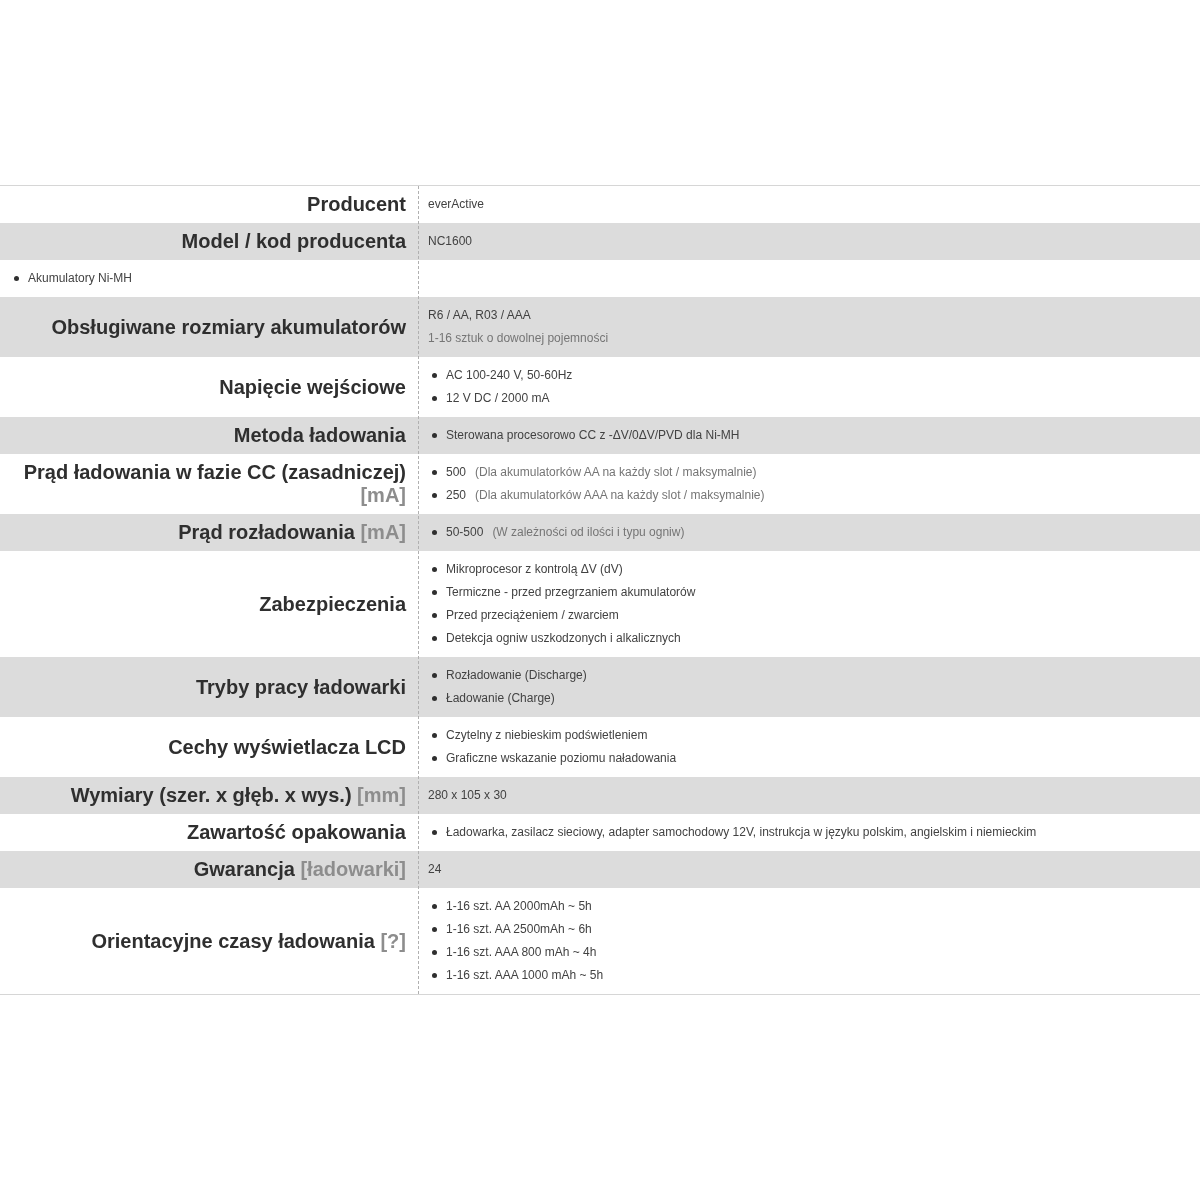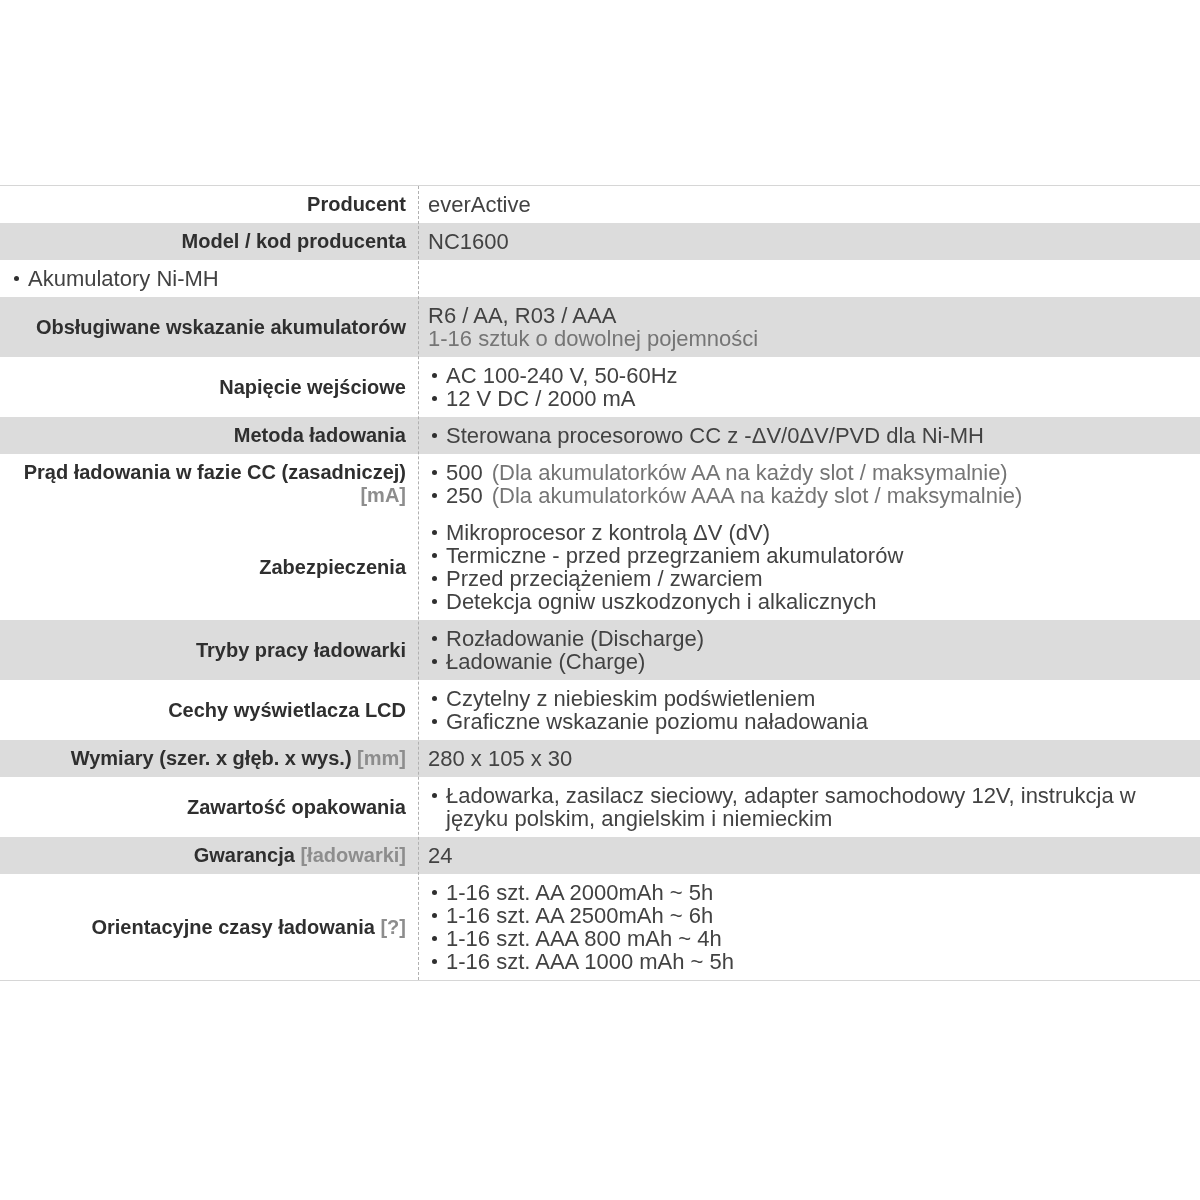--- a/index.html
+++ b/index.html
@@ -46,21 +46,21 @@
     line-height: 23px;
     color: #2f2f2f;
   }
   .cell-label .unit {
     color: #8d8d8d;
   }
   .cell-values {
     flex: 1 1 auto;
     min-width: 0;
     padding: 7px 30px 7px 10px;
-    font-size: 22px;
+    font-size: 12px;
     line-height: 23px;
     color: #424242;
   }
   .vline {
     position: relative;
   }
   .vline.bulleted {
     padding-left: 18px;
   }
   .vline .bullet {
@@ -97,21 +97,21 @@
         <div class="cell-values">
           <div class="vline"><span class="txt">NC1600</span></div>
         </div>
       </div>
       <div class="row">
         <div class="cell-values">
           <div class="vline bulleted"><span class="bullet"></span><span class="txt">Akumulatory Ni-MH</span></div>
         </div>
       </div>
       <div class="row alt">
-        <div class="cell-label"><span>Obsługiwane wskazanie akumulatorów</span></div>
+        <div class="cell-label"><span>Obsługiwane rozmiary akumulatorów</span></div>
         <div class="cell-values">
           <div class="vline"><span class="txt">R6 / AA, R03 / AAA</span></div>
           <div class="vline"><span class="txt muted">1-16 sztuk o dowolnej pojemności</span></div>
         </div>
       </div>
       <div class="row">
         <div class="cell-label"><span>Napięcie wejściowe</span></div>
         <div class="cell-values">
           <div class="vline bulleted"><span class="bullet"></span><span class="txt">AC 100-240 V, 50-60Hz</span></div>
           <div class="vline bulleted"><span class="bullet"></span><span class="txt">12 V DC / 2000 mA</span></div>
@@ -121,20 +121,26 @@
         <div class="cell-label"><span>Metoda ładowania</span></div>
         <div class="cell-values">
           <div class="vline bulleted"><span class="bullet"></span><span class="txt">Sterowana procesorowo CC z -ΔV/0ΔV/PVD dla Ni-MH</span></div>
         </div>
       </div>
       <div class="row">
         <div class="cell-label"><span>Prąd ładowania w fazie CC (zasadniczej)</span> <span class="unit">[mA]</span></div>
         <div class="cell-values">
           <div class="vline bulleted"><span class="bullet"></span><span class="txt">500</span><span class="note">(Dla akumulatorków AA na każdy slot / maksymalnie)</span></div>
           <div class="vline bulleted"><span class="bullet"></span><span class="txt">250</span><span class="note">(Dla akumulatorków AAA na każdy slot / maksymalnie)</span></div>
+        </div>
+      </div>
+      <div class="row alt">
+        <div class="cell-label"><span>Prąd rozładowania</span> <span class="unit">[mA]</span></div>
+        <div class="cell-values">
+          <div class="vline bulleted"><span class="bullet"></span><span class="txt">50-500</span><span class="note">(W zależności od ilości i typu ogniw)</span></div>
         </div>
       </div>
       <div class="row">
         <div class="cell-label"><span>Zabezpieczenia</span></div>
         <div class="cell-values">
           <div class="vline bulleted"><span class="bullet"></span><span class="txt">Mikroprocesor z kontrolą ΔV (dV)</span></div>
           <div class="vline bulleted"><span class="bullet"></span><span class="txt">Termiczne - przed przegrzaniem akumulatorów</span></div>
           <div class="vline bulleted"><span class="bullet"></span><span class="txt">Przed przeciążeniem / zwarciem</span></div>
           <div class="vline bulleted"><span class="bullet"></span><span class="txt">Detekcja ogniw uszkodzonych i alkalicznych</span></div>
         </div>

